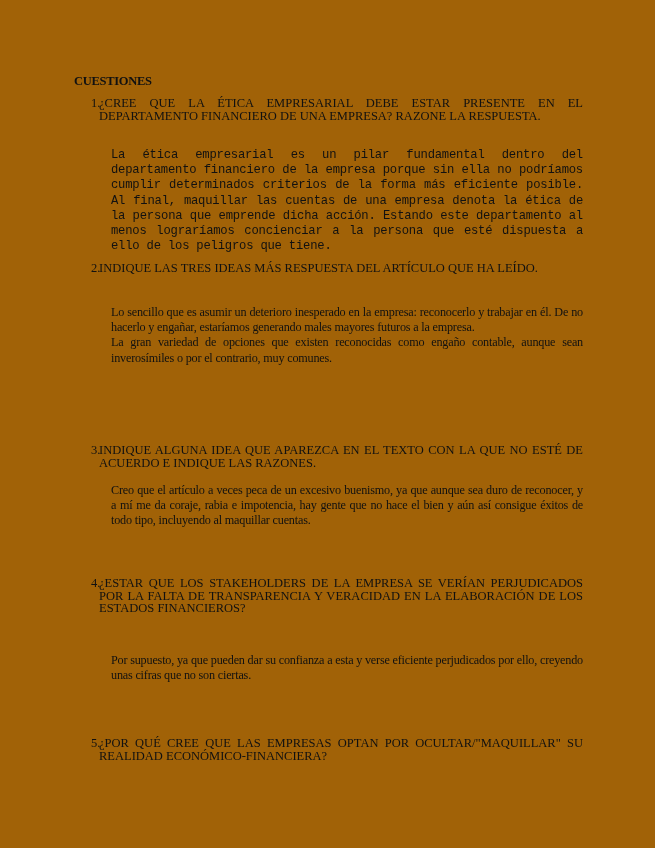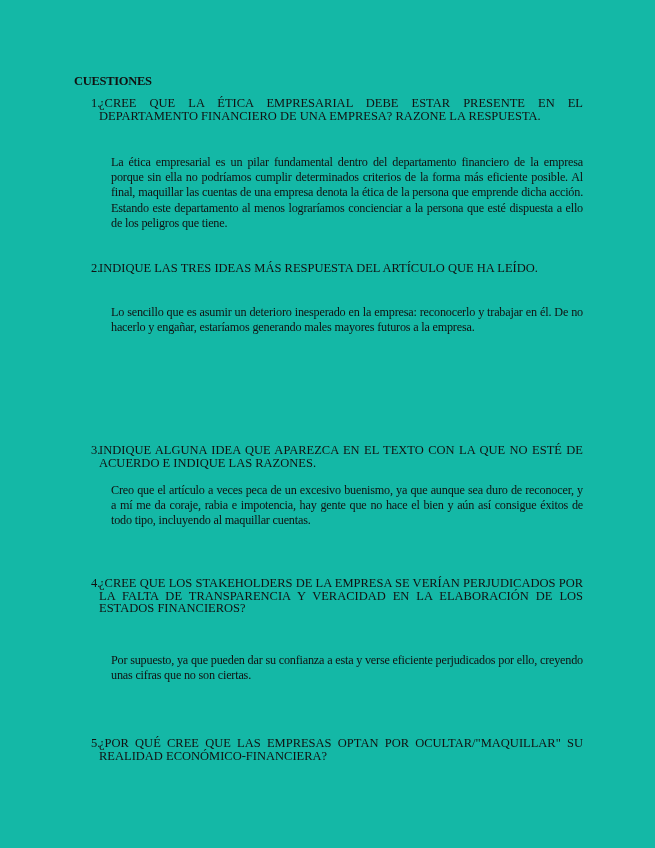--- a/index.html
+++ b/index.html
@@ -1,60 +1,61 @@
 <!DOCTYPE html>
 <html><head>
 <meta charset="utf-8">
 <style>
   html, body { margin:0; padding:0; background:#ffffff; }
   body { width:655px; height:848px; position:relative; overflow:hidden;
          font-family:"Liberation Serif", "DejaVu Serif", serif; color:#111; }
-  .page { position:absolute; left:0; top:0; width:655px; height:848px; background:#14b8a6; }
+  .page { position:absolute; left:0; top:0; width:655px; height:848px; background:#a16207; }
   .heading { position:absolute; left:74px; top:74px; font-size:12.5px; font-weight:bold; letter-spacing:-0.3px; }
   .q { position:absolute; left:91px; width:492px; font-size:12.5px; line-height:12.6px; }
   .q .num { position:absolute; left:0; top:0; }
   .q .txt { display:block; margin-left:8px; text-align:justify; text-align-last:left; }
   .ans { position:absolute; left:111px; width:472px; font-size:12.2px; line-height:15.2px; text-align:justify; letter-spacing:-0.2px; }
   .ans p { margin:0; }
   .ans p + p { }
 </style>
 </head>
 <body>
 
 <div class="page">
 
   <div class="heading">CUESTIONES</div>
 
   <div class="q" style="top:97px;">
     <span class="num">1.</span>
     <span class="txt">¿CREE QUE LA ÉTICA EMPRESARIAL DEBE ESTAR PRESENTE EN EL DEPARTAMENTO FINANCIERO DE UNA EMPRESA? RAZONE LA RESPUESTA.</span>
   </div>
-  <div class="ans" style="top:155px;">
+  <div class="ans" style="top:148px;font-family:Liberation Mono, monospace;">
     <p>La ética empresarial es un pilar fundamental dentro del departamento financiero de la empresa porque sin ella no podríamos cumplir determinados criterios de la forma más eficiente posible. Al final, maquillar las cuentas de una empresa denota la ética de la persona que emprende dicha acción. Estando este departamento al menos lograríamos concienciar a la persona que esté dispuesta a ello de los peligros que tiene.</p>
   </div>
 
   <div class="q" style="top:262px;">
     <span class="num">2.</span>
     <span class="txt">INDIQUE LAS TRES IDEAS MÁS RESPUESTA DEL ARTÍCULO QUE HA LEÍDO.</span>
   </div>
   <div class="ans" style="top:305px;">
     <p>Lo sencillo que es asumir un deterioro inesperado en la empresa: reconocerlo y trabajar en él. De no hacerlo y engañar, estaríamos generando males mayores futuros a la empresa.</p>
+    <p>La gran variedad de opciones que existen reconocidas como engaño contable, aunque sean inverosímiles o por el contrario, muy comunes.</p>
   </div>
 
   <div class="q" style="top:444px;">
     <span class="num">3.</span>
     <span class="txt">INDIQUE ALGUNA IDEA QUE APAREZCA EN EL TEXTO CON LA QUE NO ESTÉ DE ACUERDO E INDIQUE LAS RAZONES.</span>
   </div>
   <div class="ans" style="top:483px;">
     <p>Creo que el artículo a veces peca de un excesivo buenismo, ya que aunque sea duro de reconocer, y a mí me da coraje, rabia e impotencia, hay gente que no hace el bien y aún así consigue éxitos de todo tipo, incluyendo al maquillar cuentas.</p>
   </div>
 
   <div class="q" style="top:577px;">
     <span class="num">4.</span>
-    <span class="txt">¿CREE QUE LOS STAKEHOLDERS DE LA EMPRESA SE VERÍAN PERJUDICADOS POR LA FALTA DE TRANSPARENCIA Y VERACIDAD EN LA ELABORACIÓN DE LOS ESTADOS FINANCIEROS?</span>
+    <span class="txt">¿ESTAR QUE LOS STAKEHOLDERS DE LA EMPRESA SE VERÍAN PERJUDICADOS POR LA FALTA DE TRANSPARENCIA Y VERACIDAD EN LA ELABORACIÓN DE LOS ESTADOS FINANCIEROS?</span>
   </div>
   <div class="ans" style="top:653px;">
     <p>Por supuesto, ya que pueden dar su confianza a esta y verse eficiente perjudicados por ello, creyendo unas cifras que no son ciertas.</p>
   </div>
 
   <div class="q" style="top:737px;">
     <span class="num">5.</span>
     <span class="txt">¿POR QUÉ CREE QUE LAS EMPRESAS OPTAN POR OCULTAR/"MAQUILLAR" SU REALIDAD ECONÓMICO-FINANCIERA?</span>
   </div>
 

